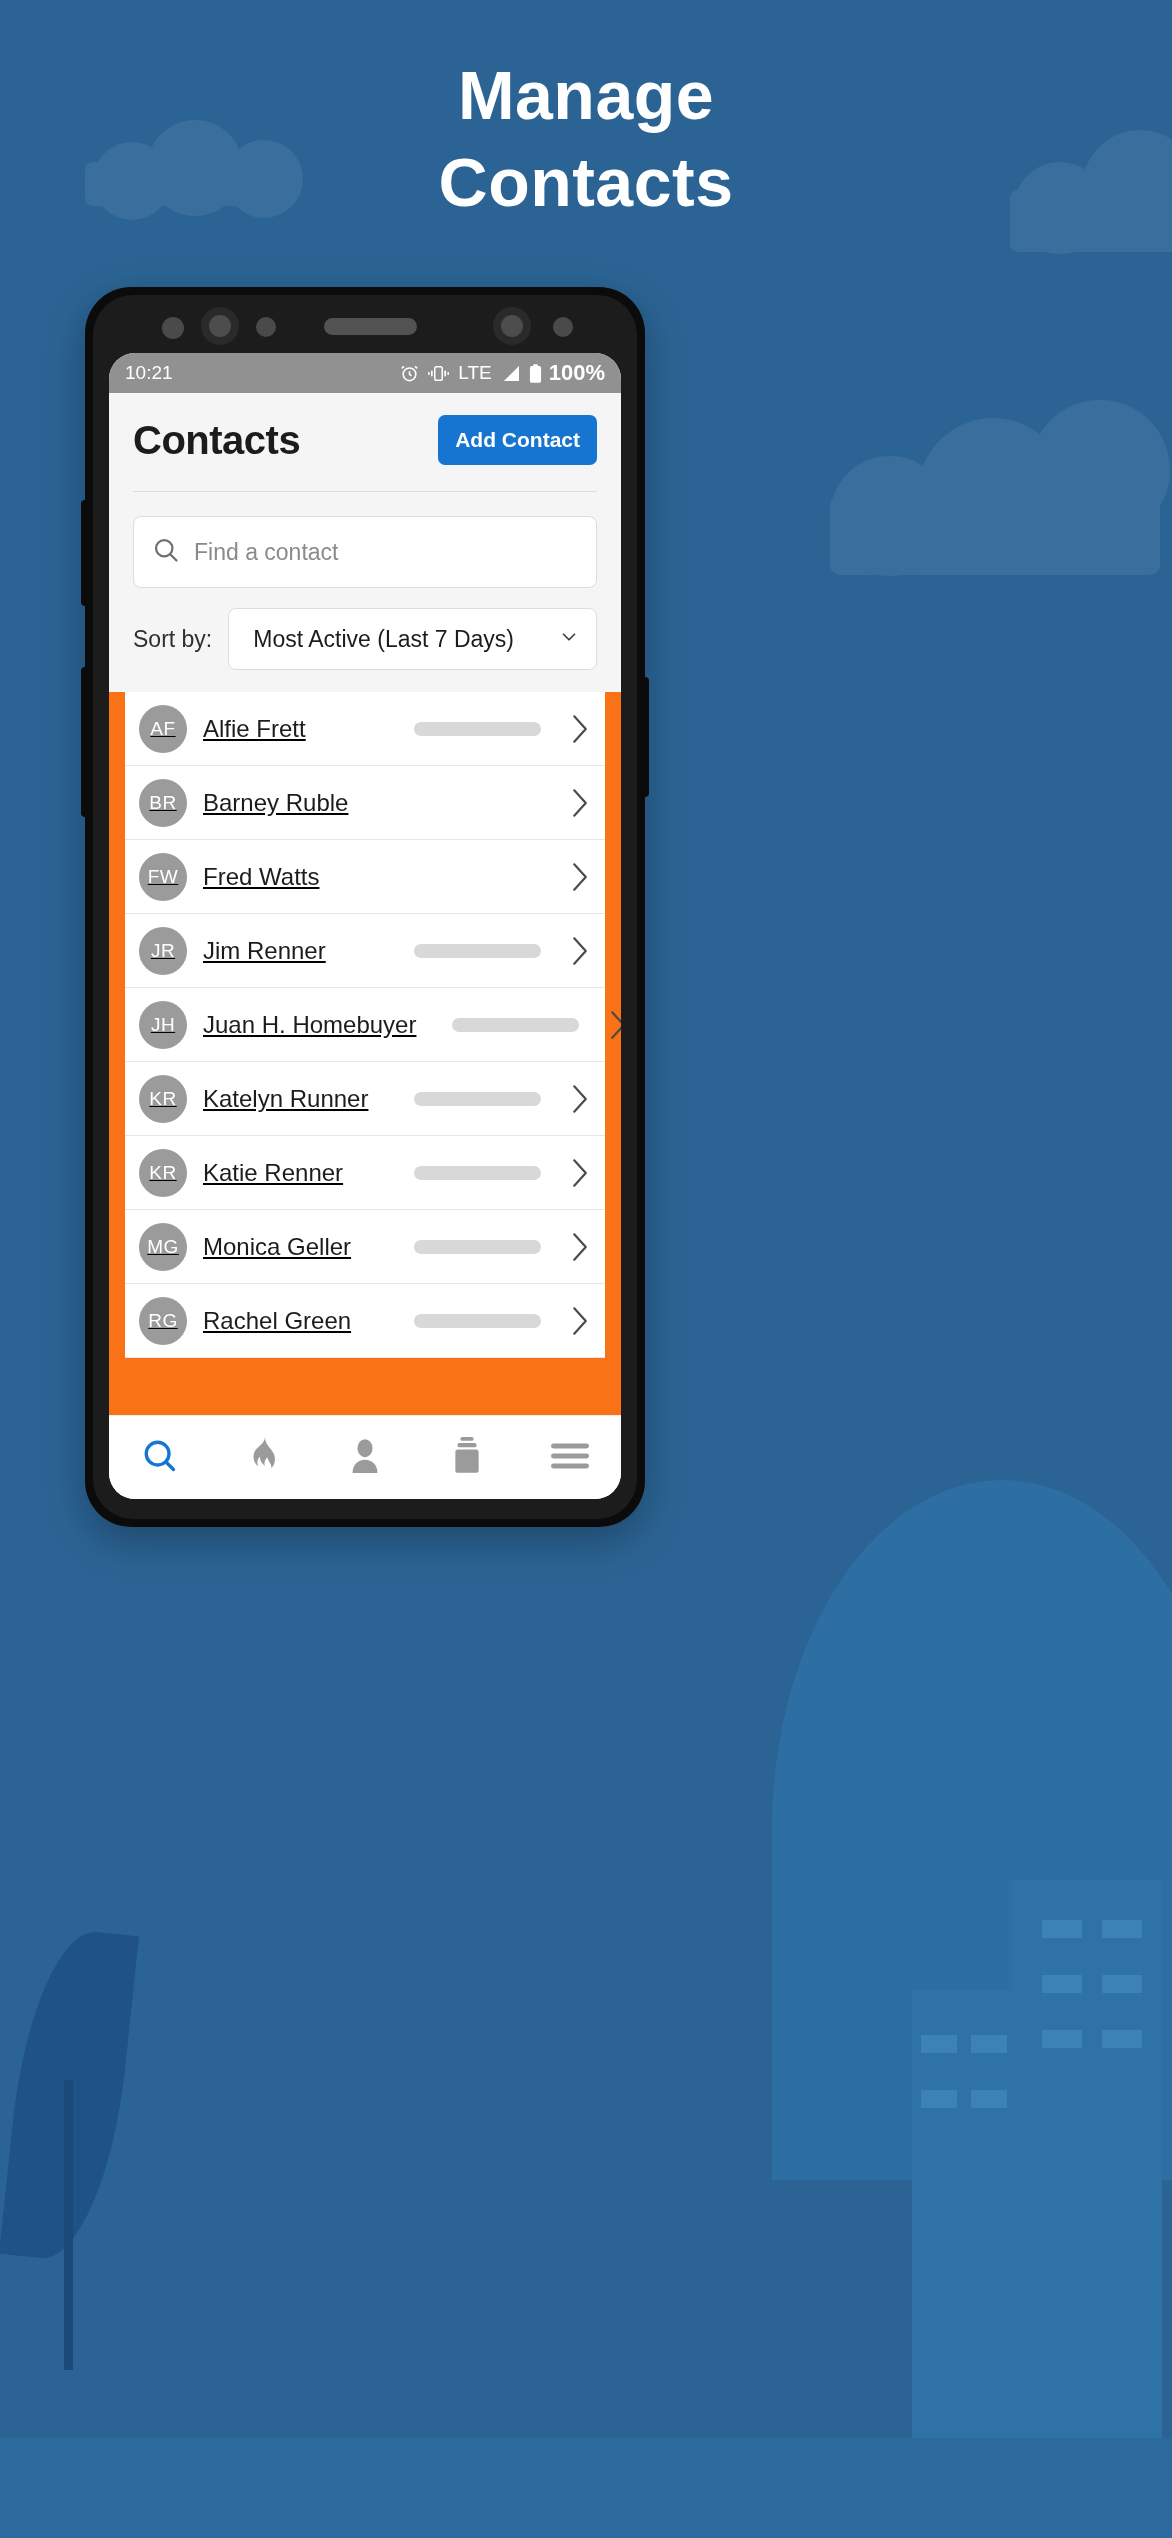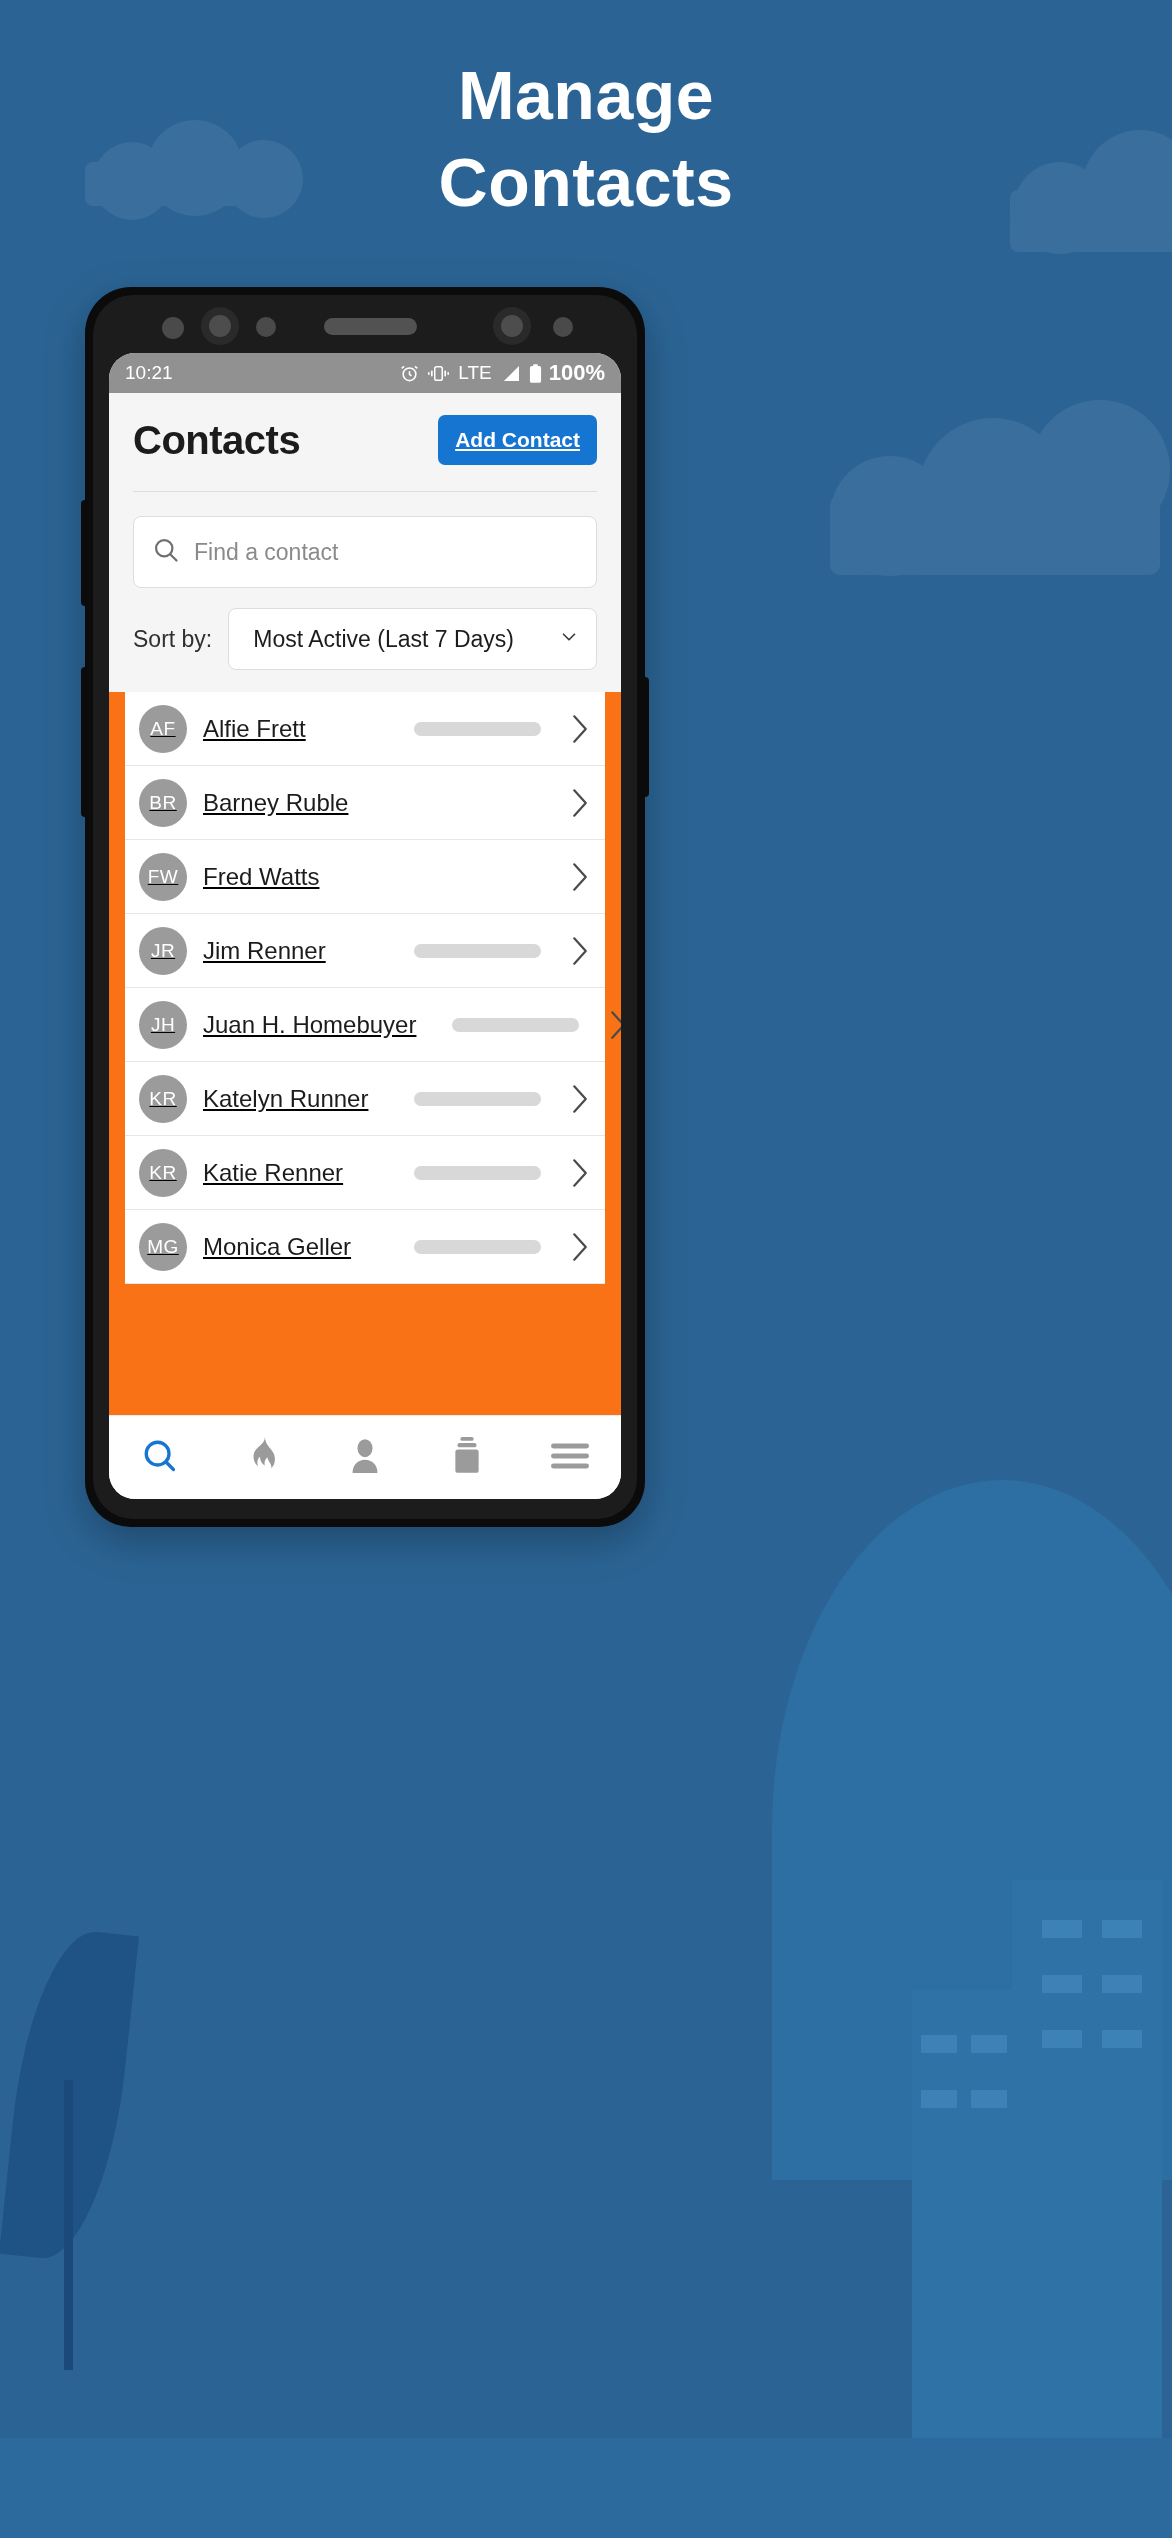--- a/index.html
+++ b/index.html
@@ -117,21 +117,20 @@
   .app-head {
     flex: 0 0 auto; background: #f5f5f5; padding: 22px 24px 0 24px;
   }
   .head-row { display: flex; align-items: center; justify-content: space-between; }
   .page-title { font-size: 40px; font-weight: bold; color: #1c1c1c; letter-spacing: -0.5px; }
   .btn-primary {
     background: #1675d1; color: #fff; border: none; border-radius: 7px;
     padding: 13px 17px; font-size: 21px; font-weight: bold;
     font-family: "Liberation Sans", sans-serif; cursor: pointer;
     white-space: nowrap;
-    text-decoration: underline;
   }
   .head-rule { height: 1px; background: #dcdcdc; margin: 26px 0 0 0; }
 
   
   .search-wrap { flex: 0 0 auto; background: #f5f5f5; padding: 24px 24px 0 24px; }
   .search-box {
     display: flex; align-items: center; gap: 14px;
     background: #ffffff; border: 1px solid #dddddd; border-radius: 8px;
     height: 72px; padding: 0 18px;
   }
@@ -398,20 +397,31 @@
             <div class="avatar">MG</div>
             <div class="row-name">Monica Geller</div>
             <div class="row-spacer"></div>
             <div class="pill"></div>
             <div class="chev">
               <svg width="22" height="30" viewBox="0 0 16 26" fill="none" stroke="#4a4a4a" stroke-width="1.9" stroke-linecap="round" stroke-linejoin="round">
                 <path d="M3 2 L13 13 L3 24"></path>
               </svg>
             </div>
           </div>
+          <div class="row">
+            <div class="avatar">RG</div>
+            <div class="row-name">Rachel Green</div>
+            <div class="row-spacer"></div>
+            <div class="pill"></div>
+            <div class="chev">
+              <svg width="22" height="30" viewBox="0 0 16 26" fill="none" stroke="#4a4a4a" stroke-width="1.9" stroke-linecap="round" stroke-linejoin="round">
+                <path d="M3 2 L13 13 L3 24"></path>
+              </svg>
+            </div>
+          </div>
         </div>
 
       <div class="bottomnav">
         <div class="navitem">
           <span>
             <svg width="38" height="38" viewBox="0 0 24 24" fill="none" stroke="#1675d1" stroke-width="2.1" stroke-linecap="round">
               <circle cx="10.5" cy="10.5" r="7.2"></circle>
                 <path d="M15.8 15.8 L20.5 20.5"></path>
             </svg>
           </span>

